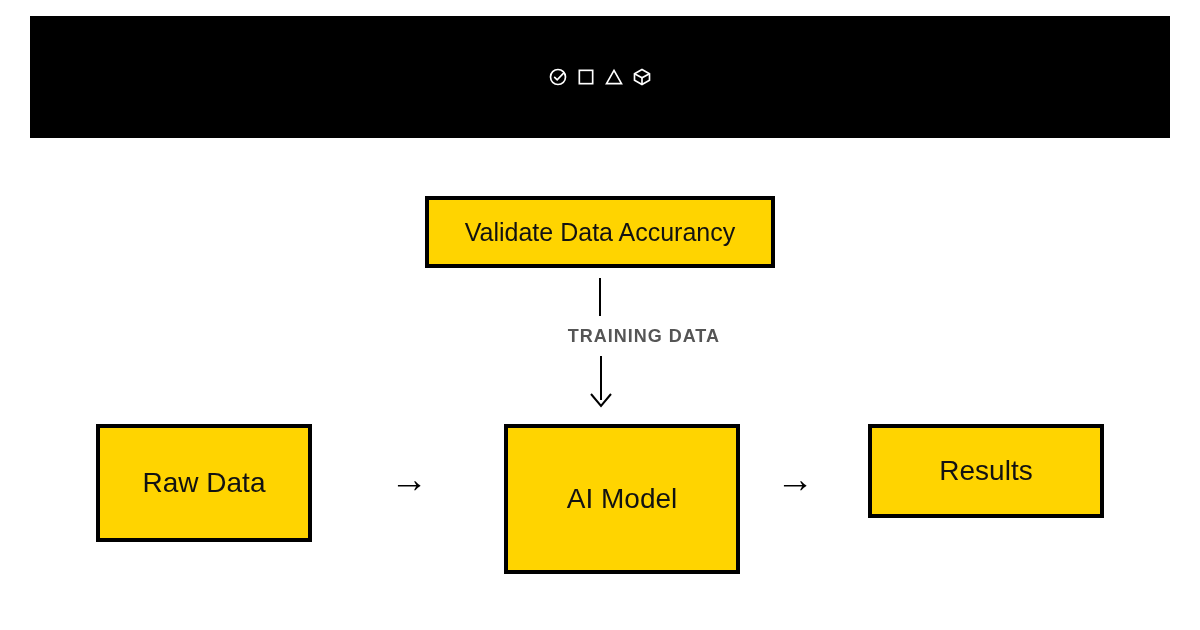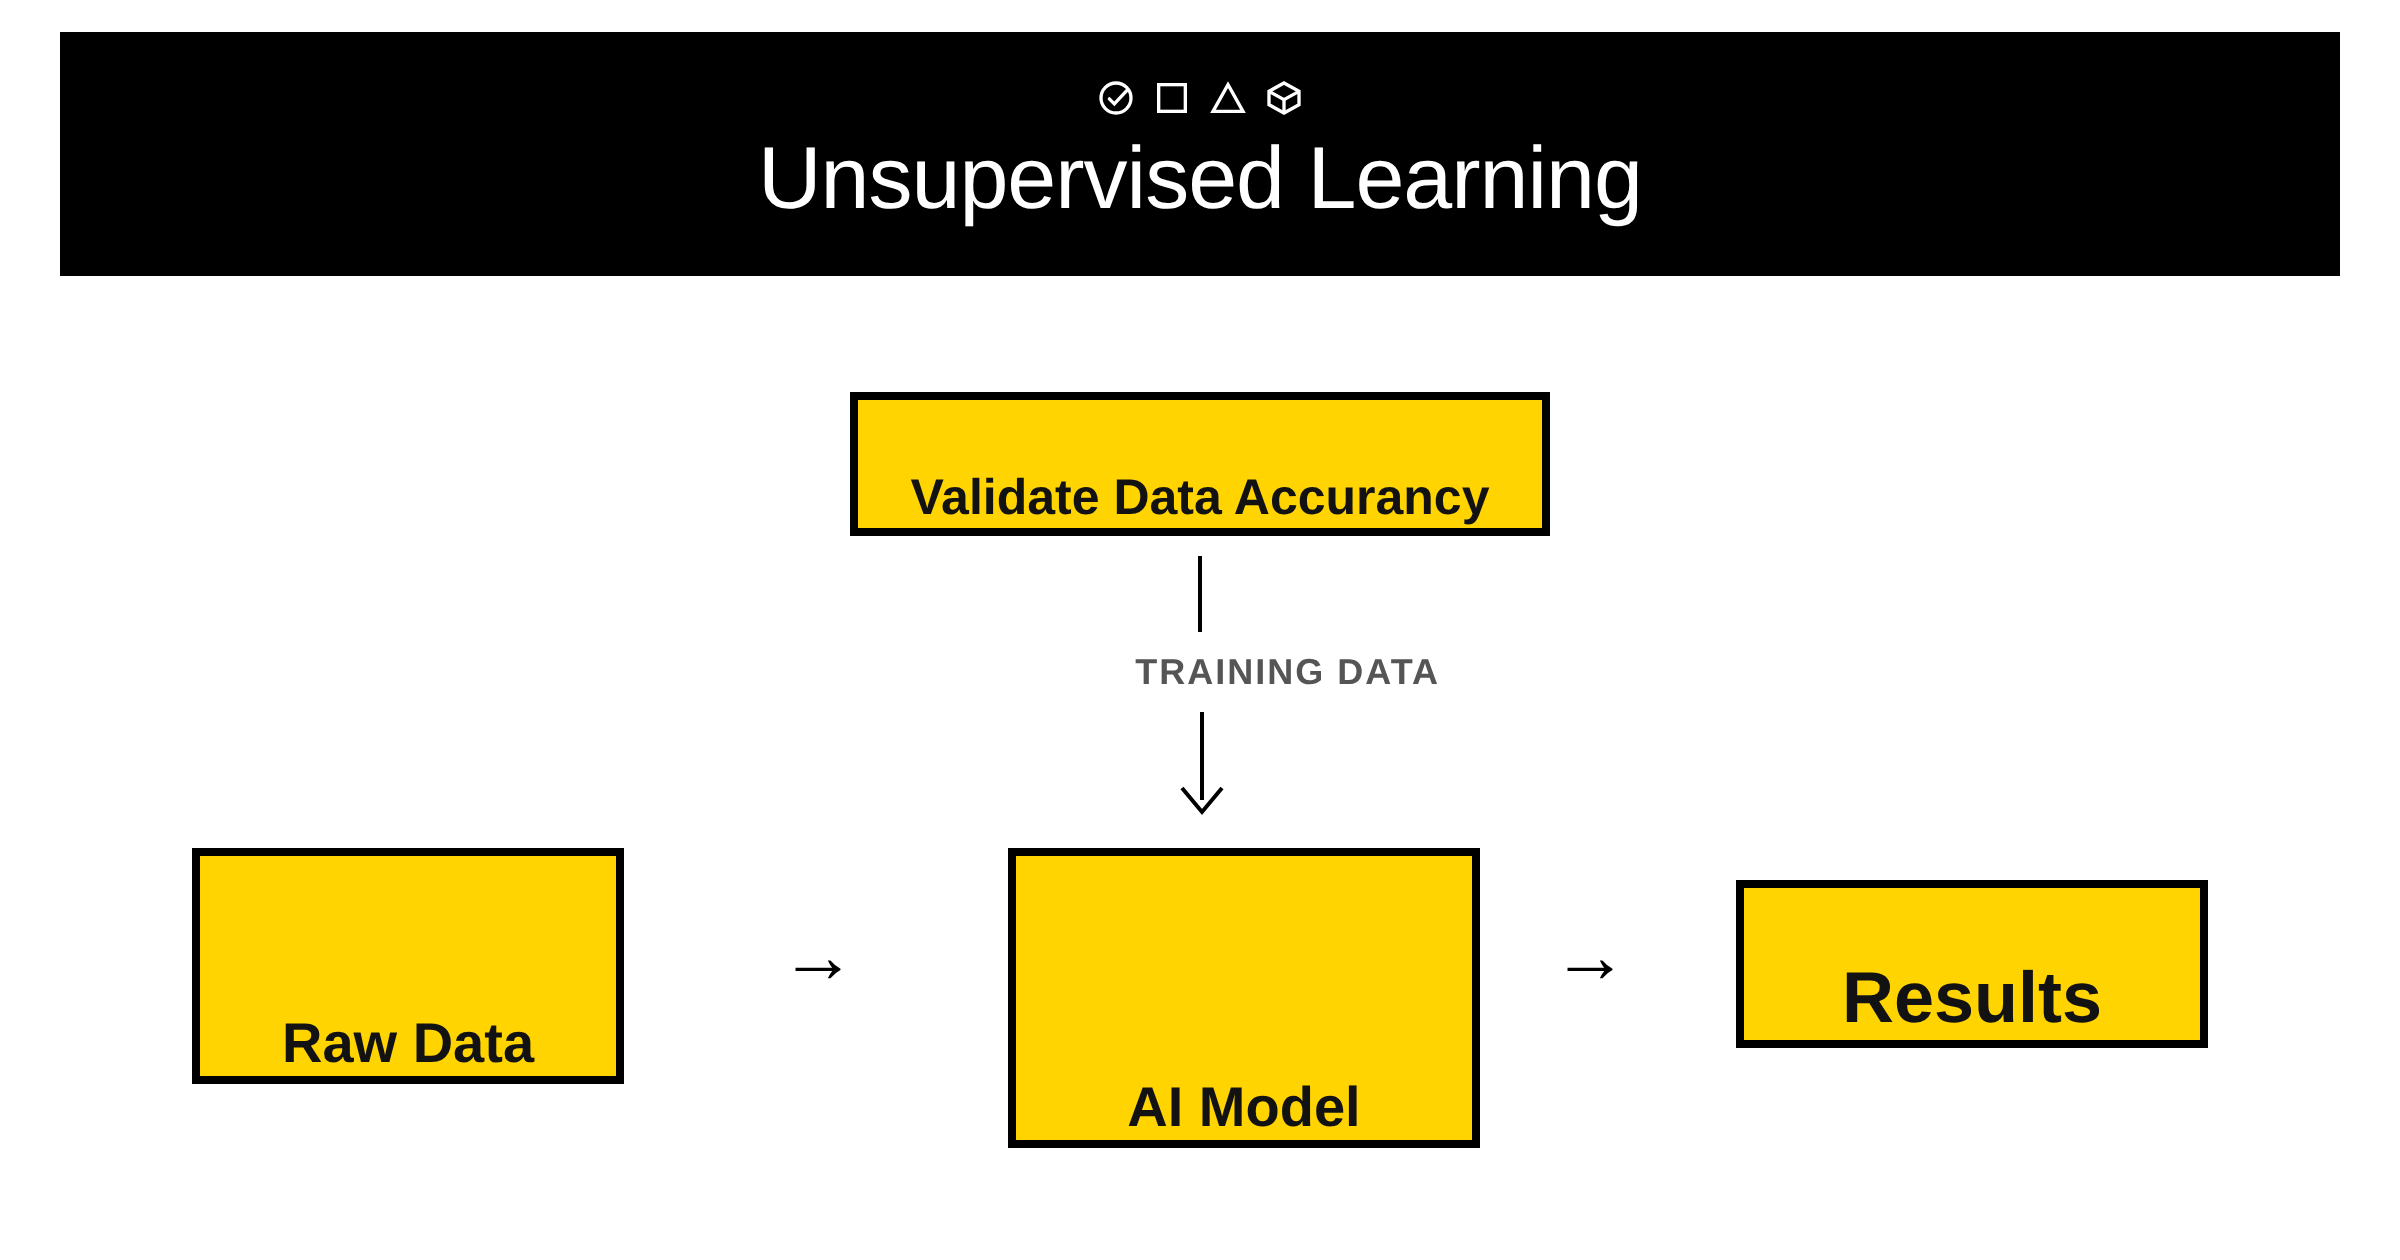--- a/index.html
+++ b/index.html
@@ -34,23 +34,23 @@
     color: #ffffff;
     font-size: 44px;
     font-weight: 400;
     letter-spacing: -0.5px;
   }
   .box {
     position: absolute;
     background: #ffd400;
     border: 4px solid #000000;
     display: flex;
-    align-items: flex-end;
+    align-items: center;
     justify-content: center;
-    font-weight: 700;
+    font-weight: 400;
     color: #121212;
     font-family: Arial, Helvetica, sans-serif;
   }
   .box-validate {
     left: 425px;
     top: 196px;
     width: 350px;
     height: 72px;
     font-size: 25px;
   }
@@ -65,23 +65,22 @@
     left: 504px;
     top: 424px;
     width: 236px;
     height: 150px;
     font-size: 28px;
   }
   .box-results {
     left: 868px;
     top: 424px;
     width: 236px;
-    height: 84px;
-    font-size: 36px;
-    margin-top: 16px;
+    height: 94px;
+    font-size: 28px;
   }
   .arrow-right {
     position: absolute;
     font-size: 38px;
     font-weight: 400;
     color: #000000;
   }
   .arrow1 { left: 390px; top: 458px; }
   .arrow2 { left: 776px; top: 458px; }
   .training-label {
@@ -126,21 +125,20 @@
     </svg>
     <svg width="20" height="20" viewBox="0 0 24 24" fill="none" stroke="#ffffff" stroke-width="2">
       <path d="M12 4 L21 20 L3 20 Z"></path>
     </svg>
     <svg width="20" height="20" viewBox="0 0 24 24" fill="none" stroke="#ffffff" stroke-width="2">
       <path d="M12 3 L21 8 L21 16 L12 21 L3 16 L3 8 Z"></path>
       <path d="M3 8 L12 13 L21 8"></path>
       <path d="M12 13 L12 21"></path>
     </svg>
   </div>
-  <div class="header-title">Unsupervised Learning</div>
 </div>
 
 <div class="box box-validate">
   <span>Validate Data Accurancy</span>
 </div>
 
 <div class="vline-top"></div>
 
 <div class="training-label">TRAINING DATA</div>
 

